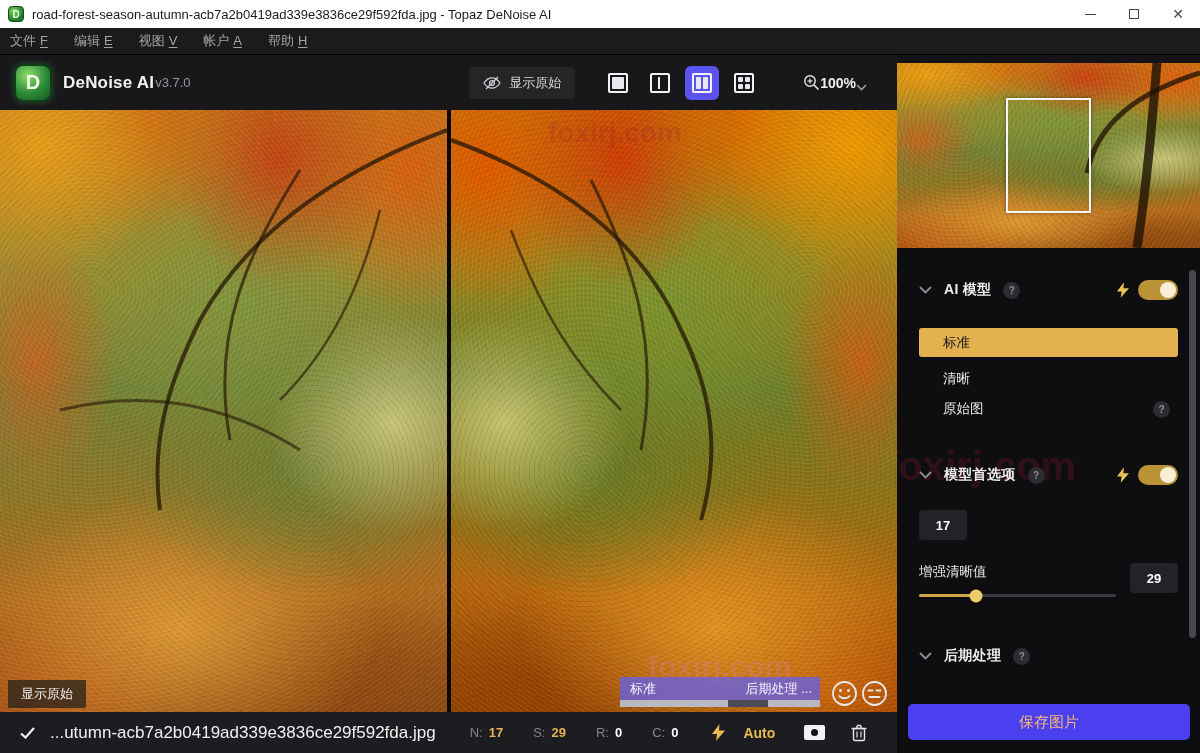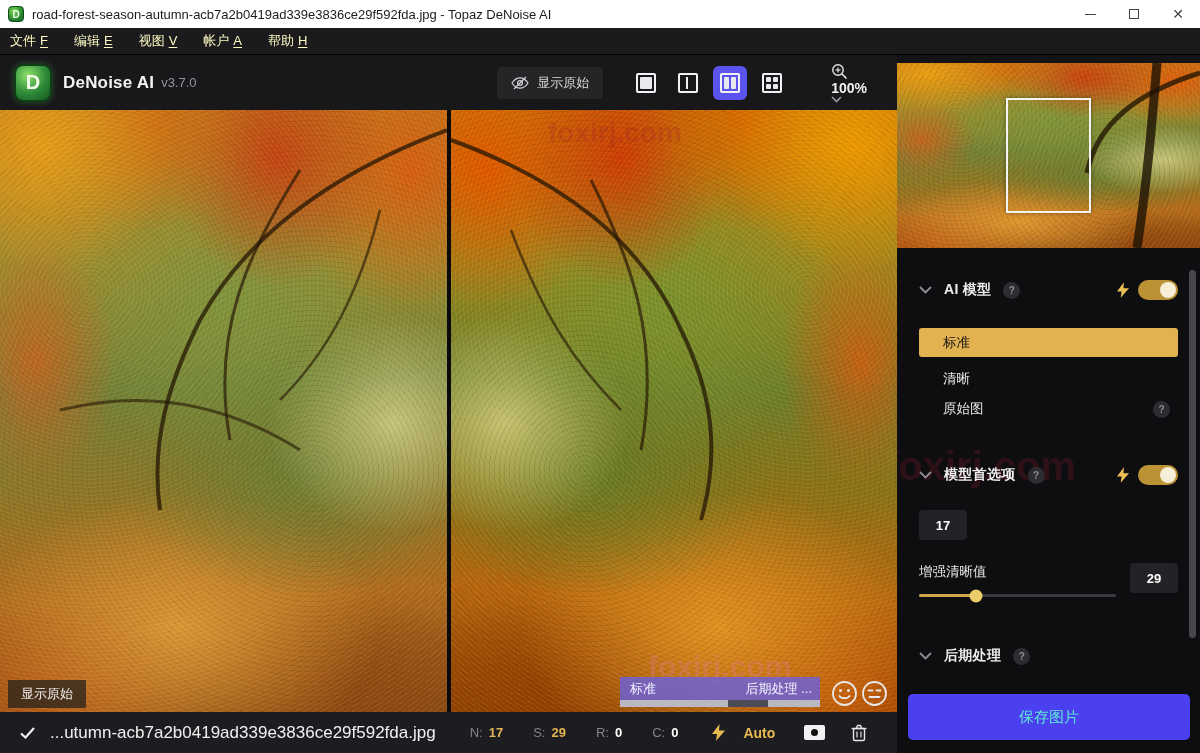--- a/index.html
+++ b/index.html
@@ -14,48 +14,48 @@
     display:flex; align-items:center; justify-content:center; color:#eafbe4; font-size:10px; font-weight:bold; }
   .title-text { font-size:13px; color:#1b1b1b; }
   .win-controls { margin-left:auto; display:flex; height:100%; }
   .win-btn { width:44px; height:100%; display:flex; align-items:center; justify-content:center; color:#333; cursor:pointer; }
   .glyph-min { width:11px; height:0; border-top:1.5px solid #444; display:block; }
   .glyph-max { width:10px; height:10px; border:1.5px solid #444; display:block; }
   .glyph-close { font-size:14px; color:#444; line-height:1; }
 
   
   .menubar { height:27px; background:#1b1b1d; display:flex; align-items:center; padding-left:10px; gap:26px; flex:0 0 auto; border-bottom:1px solid #000; }
-  .menu-item { font-size:13px; color:#fef9c3; cursor:pointer; white-space:nowrap; }
+  .menu-item { font-size:13px; color:#a3a3a3; cursor:pointer; white-space:nowrap; }
   .menu-item u { text-decoration:underline; text-underline-offset:2px; margin-left:4px; }
 
   
   .body-row { flex:1; display:flex; min-height:0; }
   .left-col { width:897px; display:flex; flex-direction:column; }
   .right-col { width:303px; background:#0e0e10; display:flex; flex-direction:column; position:relative; }
 
   
   .toolbar { height:55px; background:#18181b; display:flex; align-items:center; padding:0 14px; position:relative; flex:0 0 auto; }
   .logo { width:38px; height:38px; border-radius:9px;
     background:radial-gradient(circle at 35% 28%, #8fe06a, #2c8b38 55%, #17541f 100%);
     border:2px solid #0f3d15; display:flex; align-items:center; justify-content:center;
     color:#f2fbe9; font-size:20px; font-weight:bold; box-shadow:0 0 6px rgba(90,200,90,.35); }
   .app-name { font-size:17px; font-weight:bold; color:#f2f2f3; margin-left:11px; letter-spacing:.2px; }
-  .app-ver { font-size:13px; color:#95959a; margin-left:7px; }
+  .app-ver { font-size:13px; color:#95959a; margin-left:1px; }
   .tb-spacer { flex:1; }
   .btn-show-orig { height:32px; background:#252528; border-radius:4px; display:flex; align-items:center; gap:8px; padding:0 14px; cursor:pointer; margin-right:26px; }
   .btn-show-orig span { font-size:13px; color:#dcdcde; }
   .viewmodes { display:flex; gap:8px; margin-right:32px; }
   .vm-btn { width:34px; height:34px; border-radius:6px; display:flex; align-items:center; justify-content:center; cursor:pointer; }
   .vm-btn.active { background:#5b53ee; }
   .ic-sq { width:20px; height:20px; border:2px solid #f2f2f4; border-radius:2px; display:flex; padding:2px; gap:2px; }
   .ic-sq .fill { flex:1; background:#e8e8ef; border-radius:1px; }
   .ic-sq .half { flex:1; }
   .ic-grid { width:20px; height:20px; border:2px solid #f2f2f4; border-radius:2px; display:grid; grid-template-columns:1fr 1fr; grid-template-rows:1fr 1fr; padding:2px; gap:2px; }
   .ic-grid i { background:#e8e8ef; border-radius:1px; }
-  .zoom-group { display:flex; align-items:flex-start; gap:0; padding:6px 10px; border-radius:4px; margin-right:6px; cursor:pointer;flex-direction:column; }
+  .zoom-group { display:flex; align-items:flex-end; gap:0; padding:6px 10px; border-radius:4px; margin-right:6px; cursor:pointer; }
   .zoom-label { font-size:14px; font-weight:bold; color:#f0f0f2; }
 
   
   .canvas { height:602px; background:#0a0a0b; position:relative; display:flex; flex:0 0 auto; overflow:hidden; }
   .pane { position:relative; overflow:hidden; height:100%; }
   .pane-left { width:447px; }
   .pane-divider { width:4px; background:#0a0a0b; }
   .pane-right { width:446px; }
   .autumn { position:absolute; inset:0;
     background:
@@ -118,21 +118,21 @@
   .model-item.selected { background:#e2b150; border-radius:3px; color:#161616; height:29px; margin-bottom:7px; }
   .model-item .help-dot { position:absolute; right:8px; }
   .slider-block { margin-top:23px; display:flex; align-items:flex-start; position:relative; z-index:2; }
   .slider-left { flex:1; margin-right:14px; }
   .slider-label { font-size:13.5px; color:#e9e9ea; }
   .slider-track { margin-top:13px; height:3px; background:#3a3a3f; border-radius:2px; position:relative; }
   .slider-fill { position:absolute; left:0; top:0; bottom:0; background:#cfa646; border-radius:2px; }
   .slider-knob { position:absolute; top:50%; transform:translate(-50%,-50%); width:13px; height:13px; border-radius:50%; background:#eccb6a; }
   .slider-value { width:48px; height:30px; background:#232327; border-radius:4px; color:#fff; font-size:13px; font-weight:bold; display:flex; align-items:center; justify-content:center; }
   .post-head { margin-top:47px; }
-  .save-btn { position:absolute; left:11px; right:10px; bottom:13px; height:46px; background:#4a40f0; border:none; border-radius:5px; color:#5eead4; font-size:15px; cursor:pointer; font-family:inherit; z-index:3; }
+  .save-btn { position:absolute; left:11px; right:10px; bottom:13px; height:36px; background:#4a40f0; border:none; border-radius:5px; color:#fdba74; font-size:15px; cursor:pointer; font-family:inherit; z-index:3; }
   .panel-scrollbar { position:absolute; right:4px; top:22px; width:7px; height:368px; background:#46464c; border-radius:4px; z-index:4; cursor:pointer; }
 
   
   .wm { position:absolute; font-weight:bold; pointer-events:none; white-space:nowrap; z-index:1; }
   .wm-toolbar { left:548px; top:62px; font-size:28px; color:rgba(150,30,45,.22); }
   .wm-canvas { left:648px; top:540px; font-size:30px; color:rgba(225,120,150,.30); }
   .wm-panel-top { left:-12px; top:196px; font-size:40px; color:rgba(120,25,35,.30); }
 </style>
 </head>
 <body>

